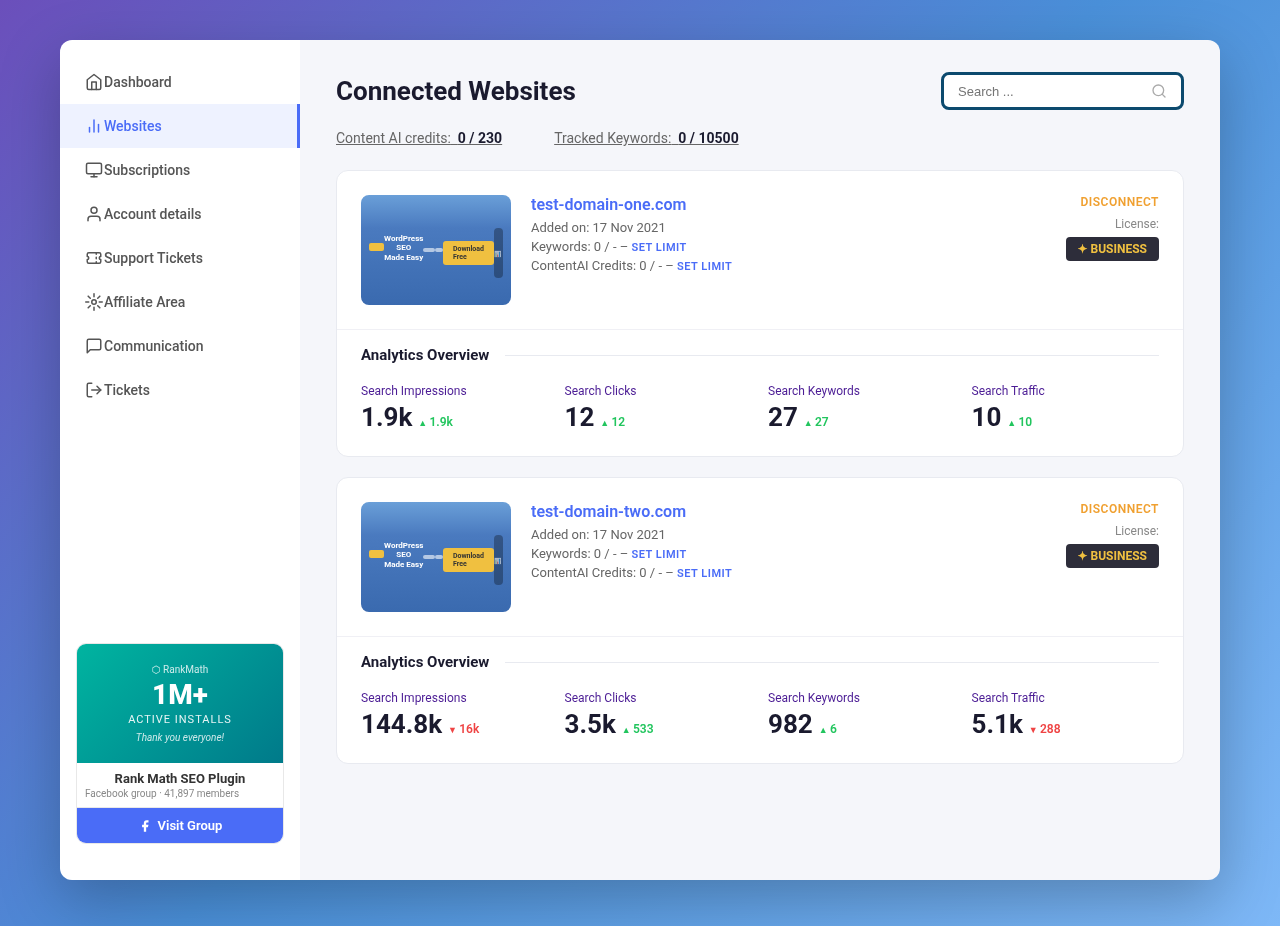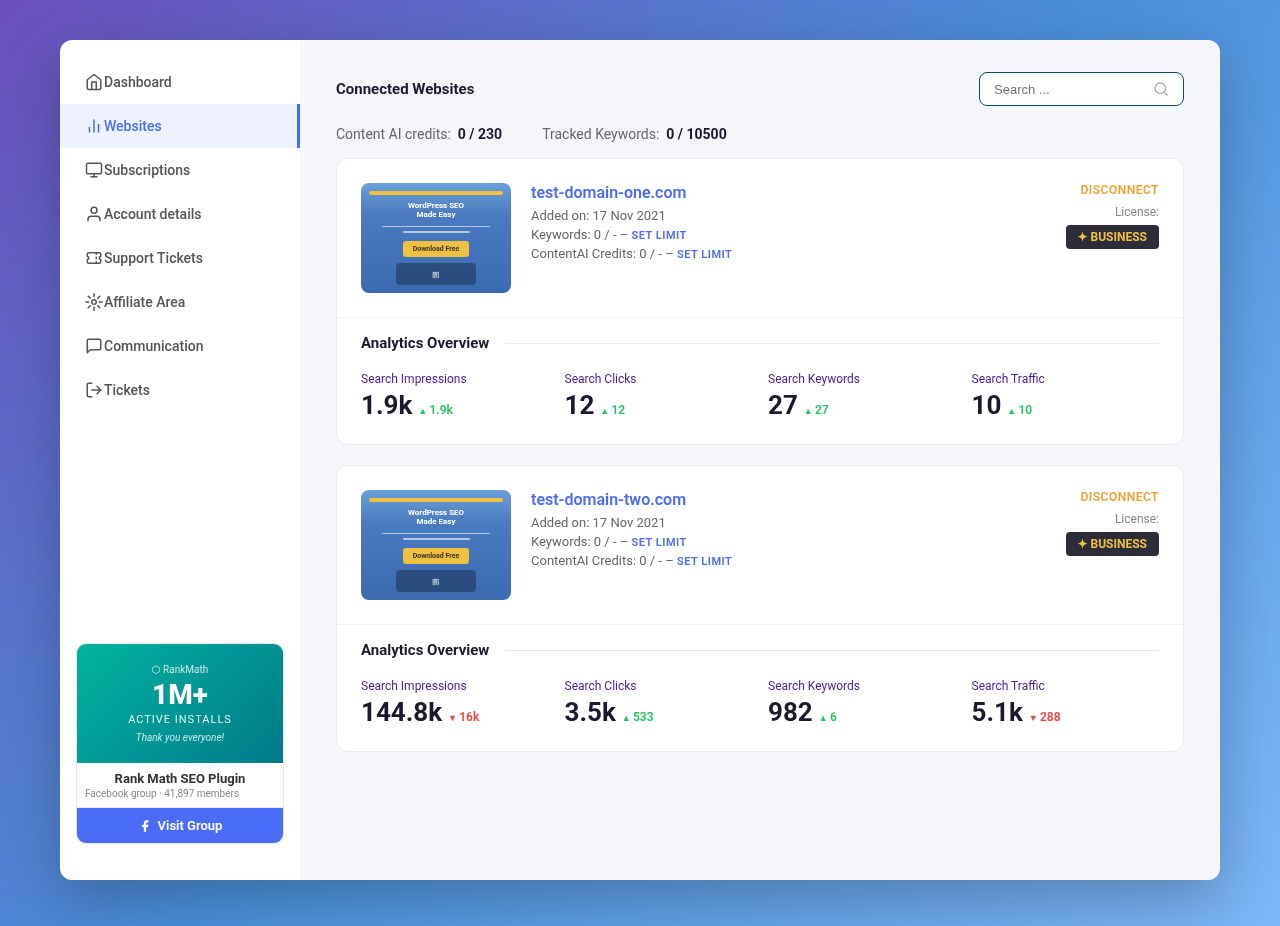--- a/index.html
+++ b/index.html
@@ -121,50 +121,51 @@
       padding: 32px 36px;
       overflow-y: auto;
     }
     .page-header {
       display: flex;
       align-items: center;
       justify-content: space-between;
       margin-bottom: 20px;
     }
     .page-title {
-      font-size: 15px;
+      font-size: 26px;
       font-weight: 700;
       color: #1a1a2e;
     }
     .search-box {
       display: flex;
       align-items: center;
       background: white;
-      border: 1px solid #0c4a6e;
+      border: 3px solid #0c4a6e;
       border-radius: 8px;
       padding: 8px 14px;
       gap: 8px;
-      width: 205px;
+      width: 243px;
     }
     .search-box input {
       border: none;
       outline: none;
       font-size: 13px;
       color: #888;
       width: 100%;
       background: transparent;
     }
     .search-icon-svg { color: #aaa; flex-shrink: 0; }
 
     .credits-bar {
       display: flex;
-      gap: 40px;
-      margin-bottom: 16px;
+      gap: 52px;
+      margin-bottom: 24px;
       font-size: 14px;
       color: #666;
+      text-decoration: underline;
     }
     .credits-bar strong { color: #1a1a2e; font-weight: 700; }
 
     
     .website-card {
       background: white;
       border-radius: 12px;
       border: 1px solid #e8eaf0;
       margin-bottom: 20px;
       overflow: hidden;
@@ -182,21 +183,21 @@
       overflow: hidden;
       flex-shrink: 0;
       background: linear-gradient(135deg, #667eea 0%, #764ba2 100%);
       position: relative;
     }
     .site-thumbnail-inner {
       width: 100%;
       height: 100%;
       background: linear-gradient(180deg, #6a9fd8 0%, #4a7abf 30%, #3a6aaf 100%);
       display: flex;
-      flex-direction: column;
+      flex-direction: row;
       align-items: center;
       justify-content: space-between;
       padding: 8px;
     }
     .mock-browser-bar {
       width: 100%;
       height: 8px;
       background: #f0c040;
       border-radius: 2px;
       margin-bottom: 6px;

